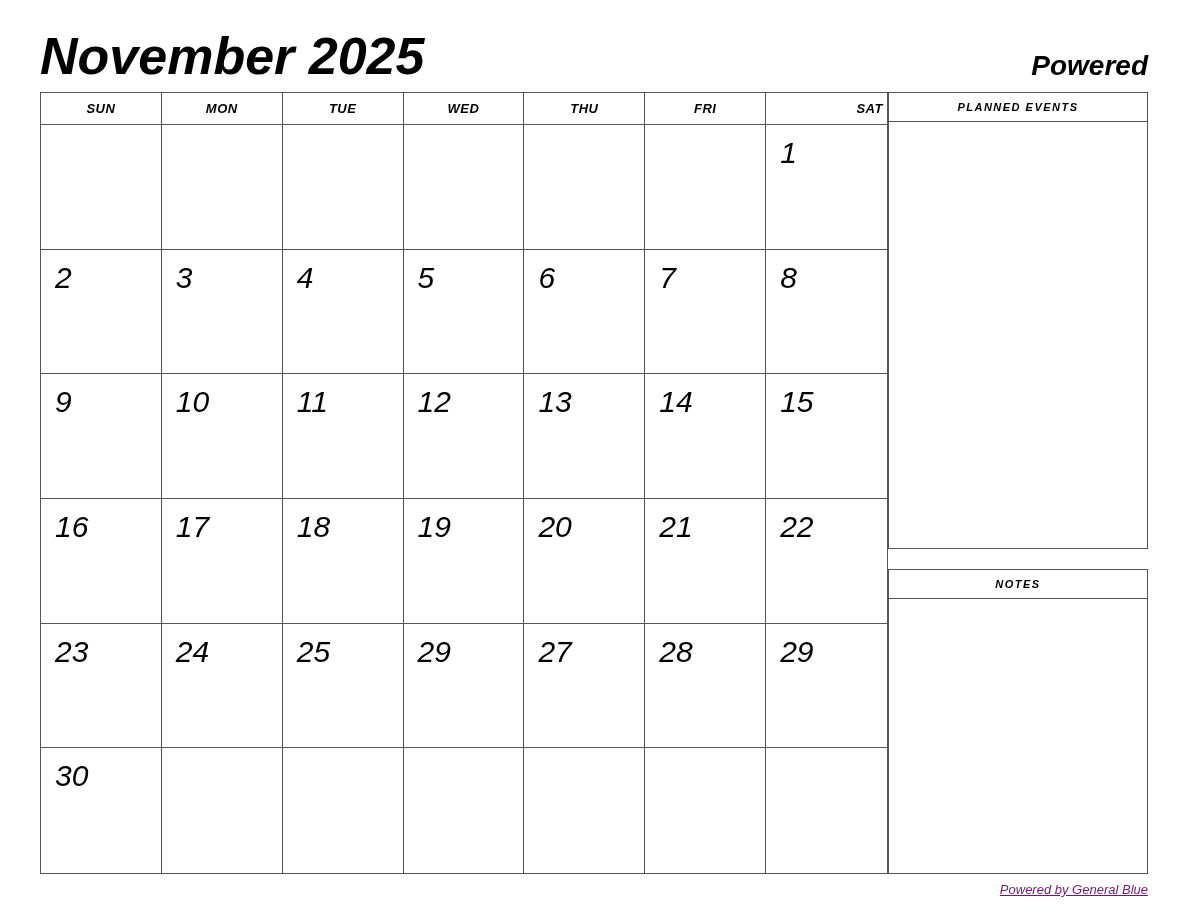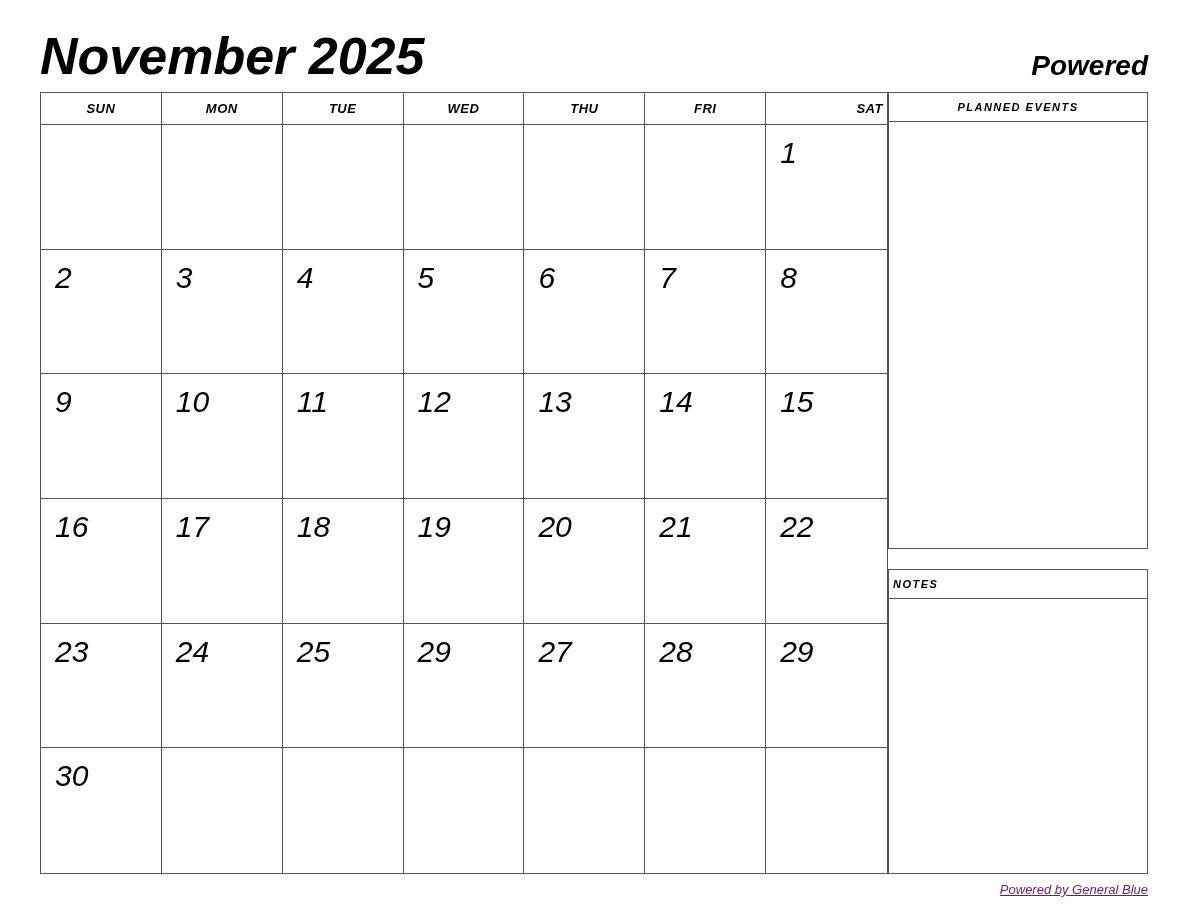--- a/index.html
+++ b/index.html
@@ -137,20 +137,21 @@
     }
 
     .notes-box {
       border: 1.5px solid #555;
       flex: 1.2;
       display: flex;
       flex-direction: column;
     }
 
     .notes-header {
+      text-align: center;
       font-size: 11px;
       font-weight: 700;
       letter-spacing: 1.5px;
       padding: 8px 4px;
       border-bottom: 1.5px solid #555;
       color: #000;
     }
 
     .notes-body {
       flex: 1;

